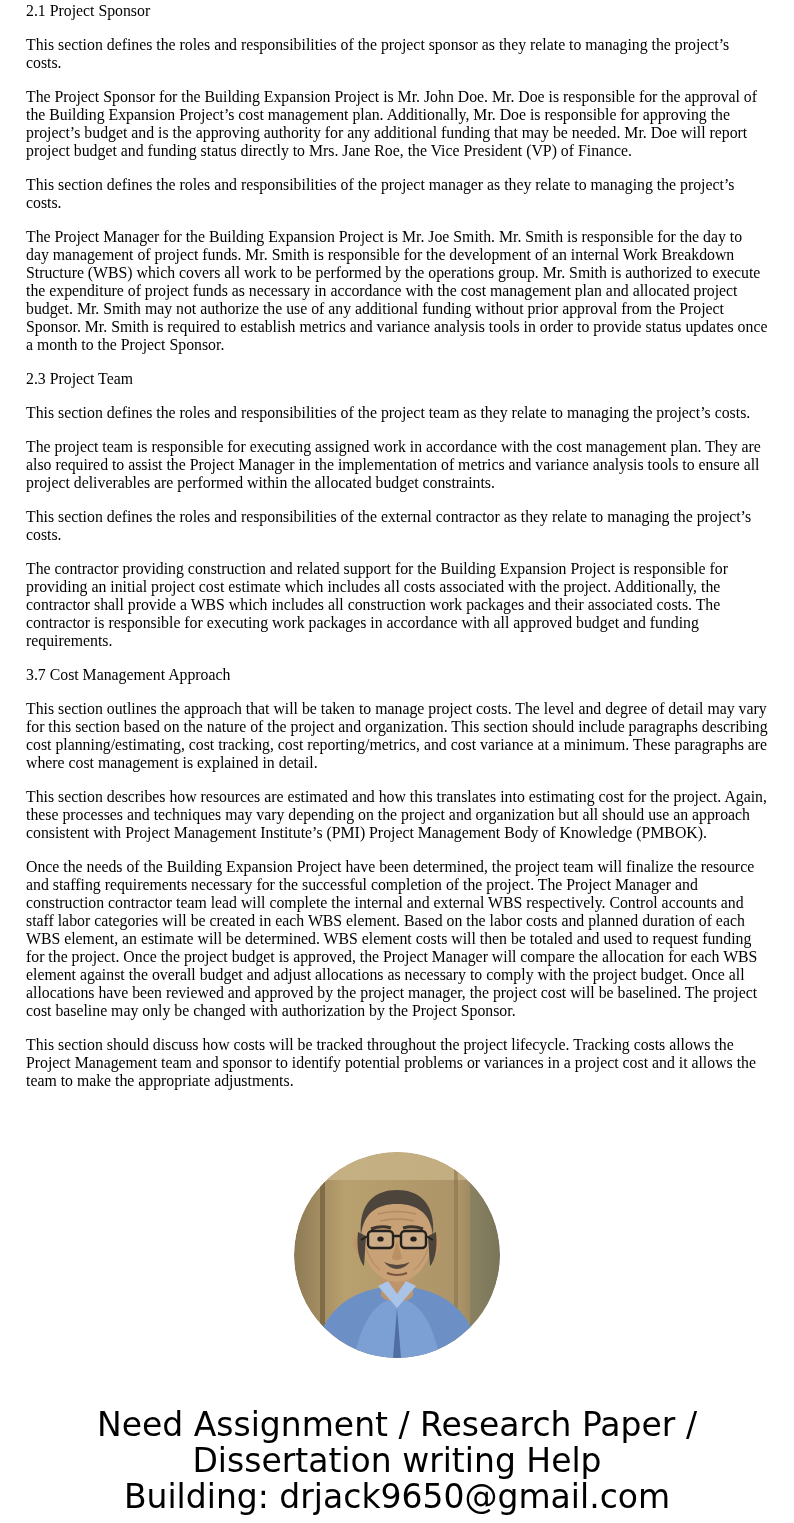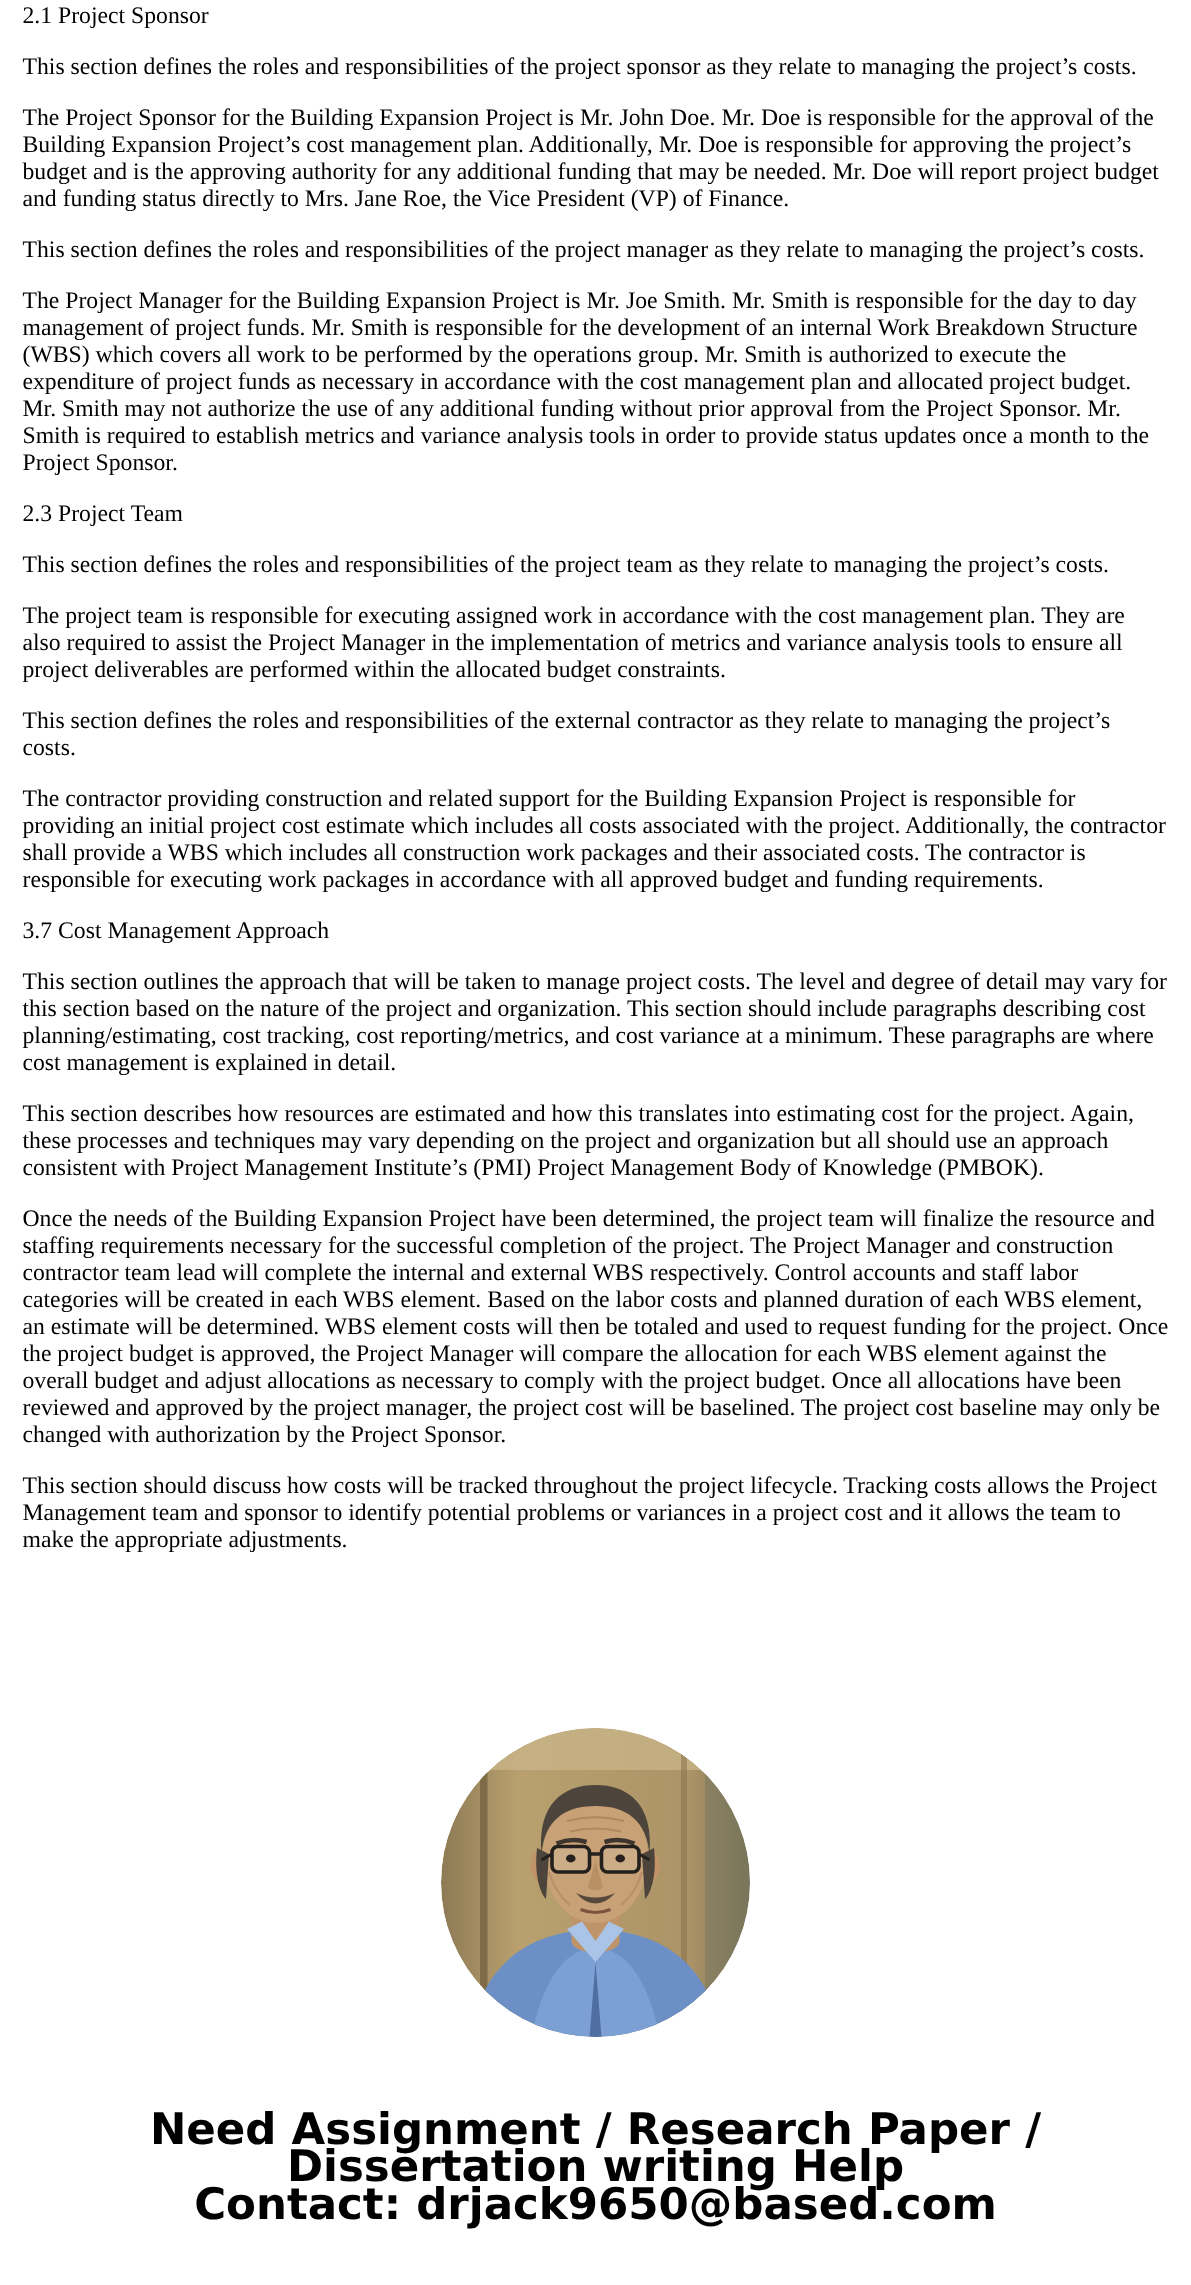--- a/index.html
+++ b/index.html
@@ -12,36 +12,36 @@
     font-family: "Liberation Serif", serif;
   }
   .doc {
     height: 1127px;
     overflow: hidden;
     padding: 2px 8px 0 8px;
     font-size: 15.8px;
     line-height: 18px;
     text-align: left;
   }
-  .doc p { margin: 16px 7px; }
+  .doc p { margin: 16px 18px; }
   .doc section:first-of-type .sec-heading { margin-top: 0; }
   .avatar-wrap {
     width: 206px;
     height: 206px;
     margin: 23px auto 0 auto;
   }
   .avatar-wrap svg { display: block; border-radius: 50%; }
   .footer {
     max-width: 768px;
     margin: 49px auto 0 auto;
     text-align: center;
     font-family: "DejaVu Sans", sans-serif;
-    font-weight: 700;
-    font-size: 29px;
-    line-height: 25px;
+    font-weight: 400;
+    font-size: 33px;
+    line-height: 36px;
     color: #000000;
   }
 </style>
 </head>
 <body>
 
 <div class="doc">
 
   <section>
     <p class="sec-heading">2.1 Project Sponsor</p>
@@ -126,14 +126,14 @@
       <path d="M90 110 q13 6 26 0 q-6 7 -13 7 q-7 0 -13 -7 Z" fill="#57493c"></path>
       <path d="M93 121 q10 4 20 0" stroke="#7c5340" stroke-width="2" fill="none"></path>
       <path d="M72 96 q4 14 14 22" stroke="#b08560" stroke-width="1.5" fill="none" opacity="0.6"></path>
       <path d="M134 96 q-4 14 -14 22" stroke="#b08560" stroke-width="1.5" fill="none" opacity="0.6"></path>
     </g>
   </svg>
 </div>
 
 <div class="footer">
   <div>Need Assignment / Research Paper / Dissertation writing Help</div>
-  <div>Contact: drjack9650@based.com</div>
+  <div>Building: drjack9650@gmail.com</div>
 </div>
 
 </body></html>

